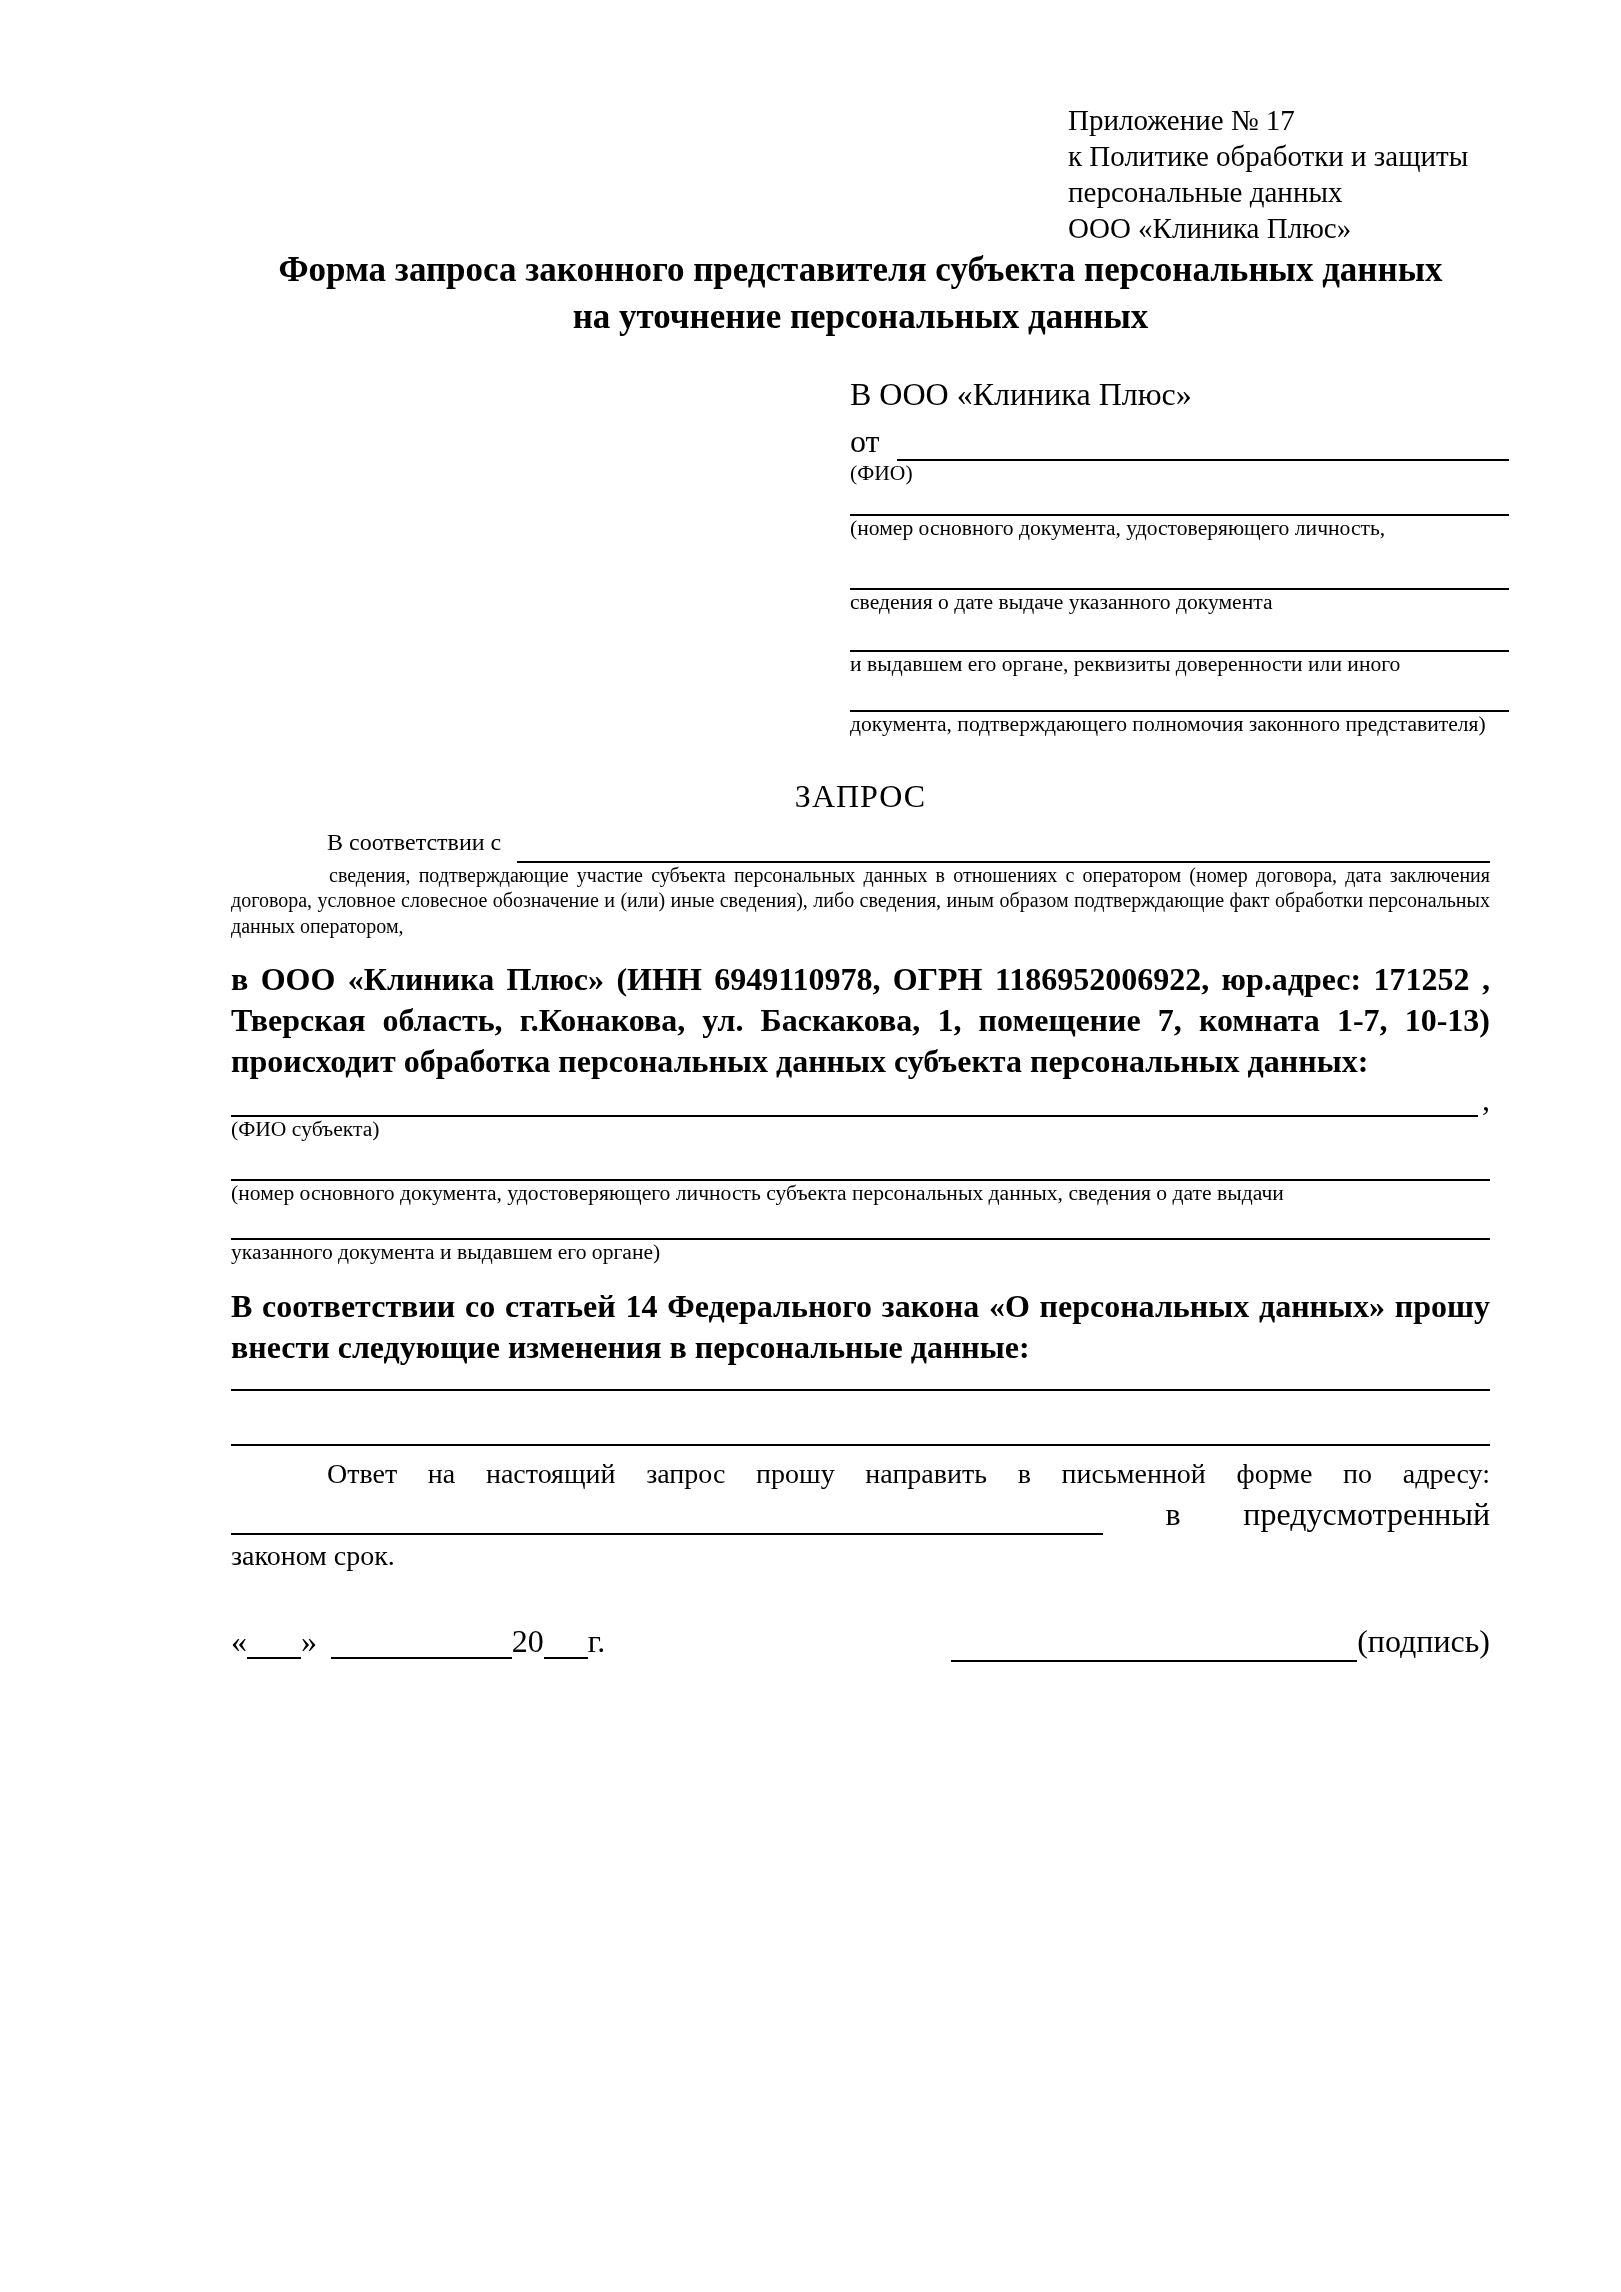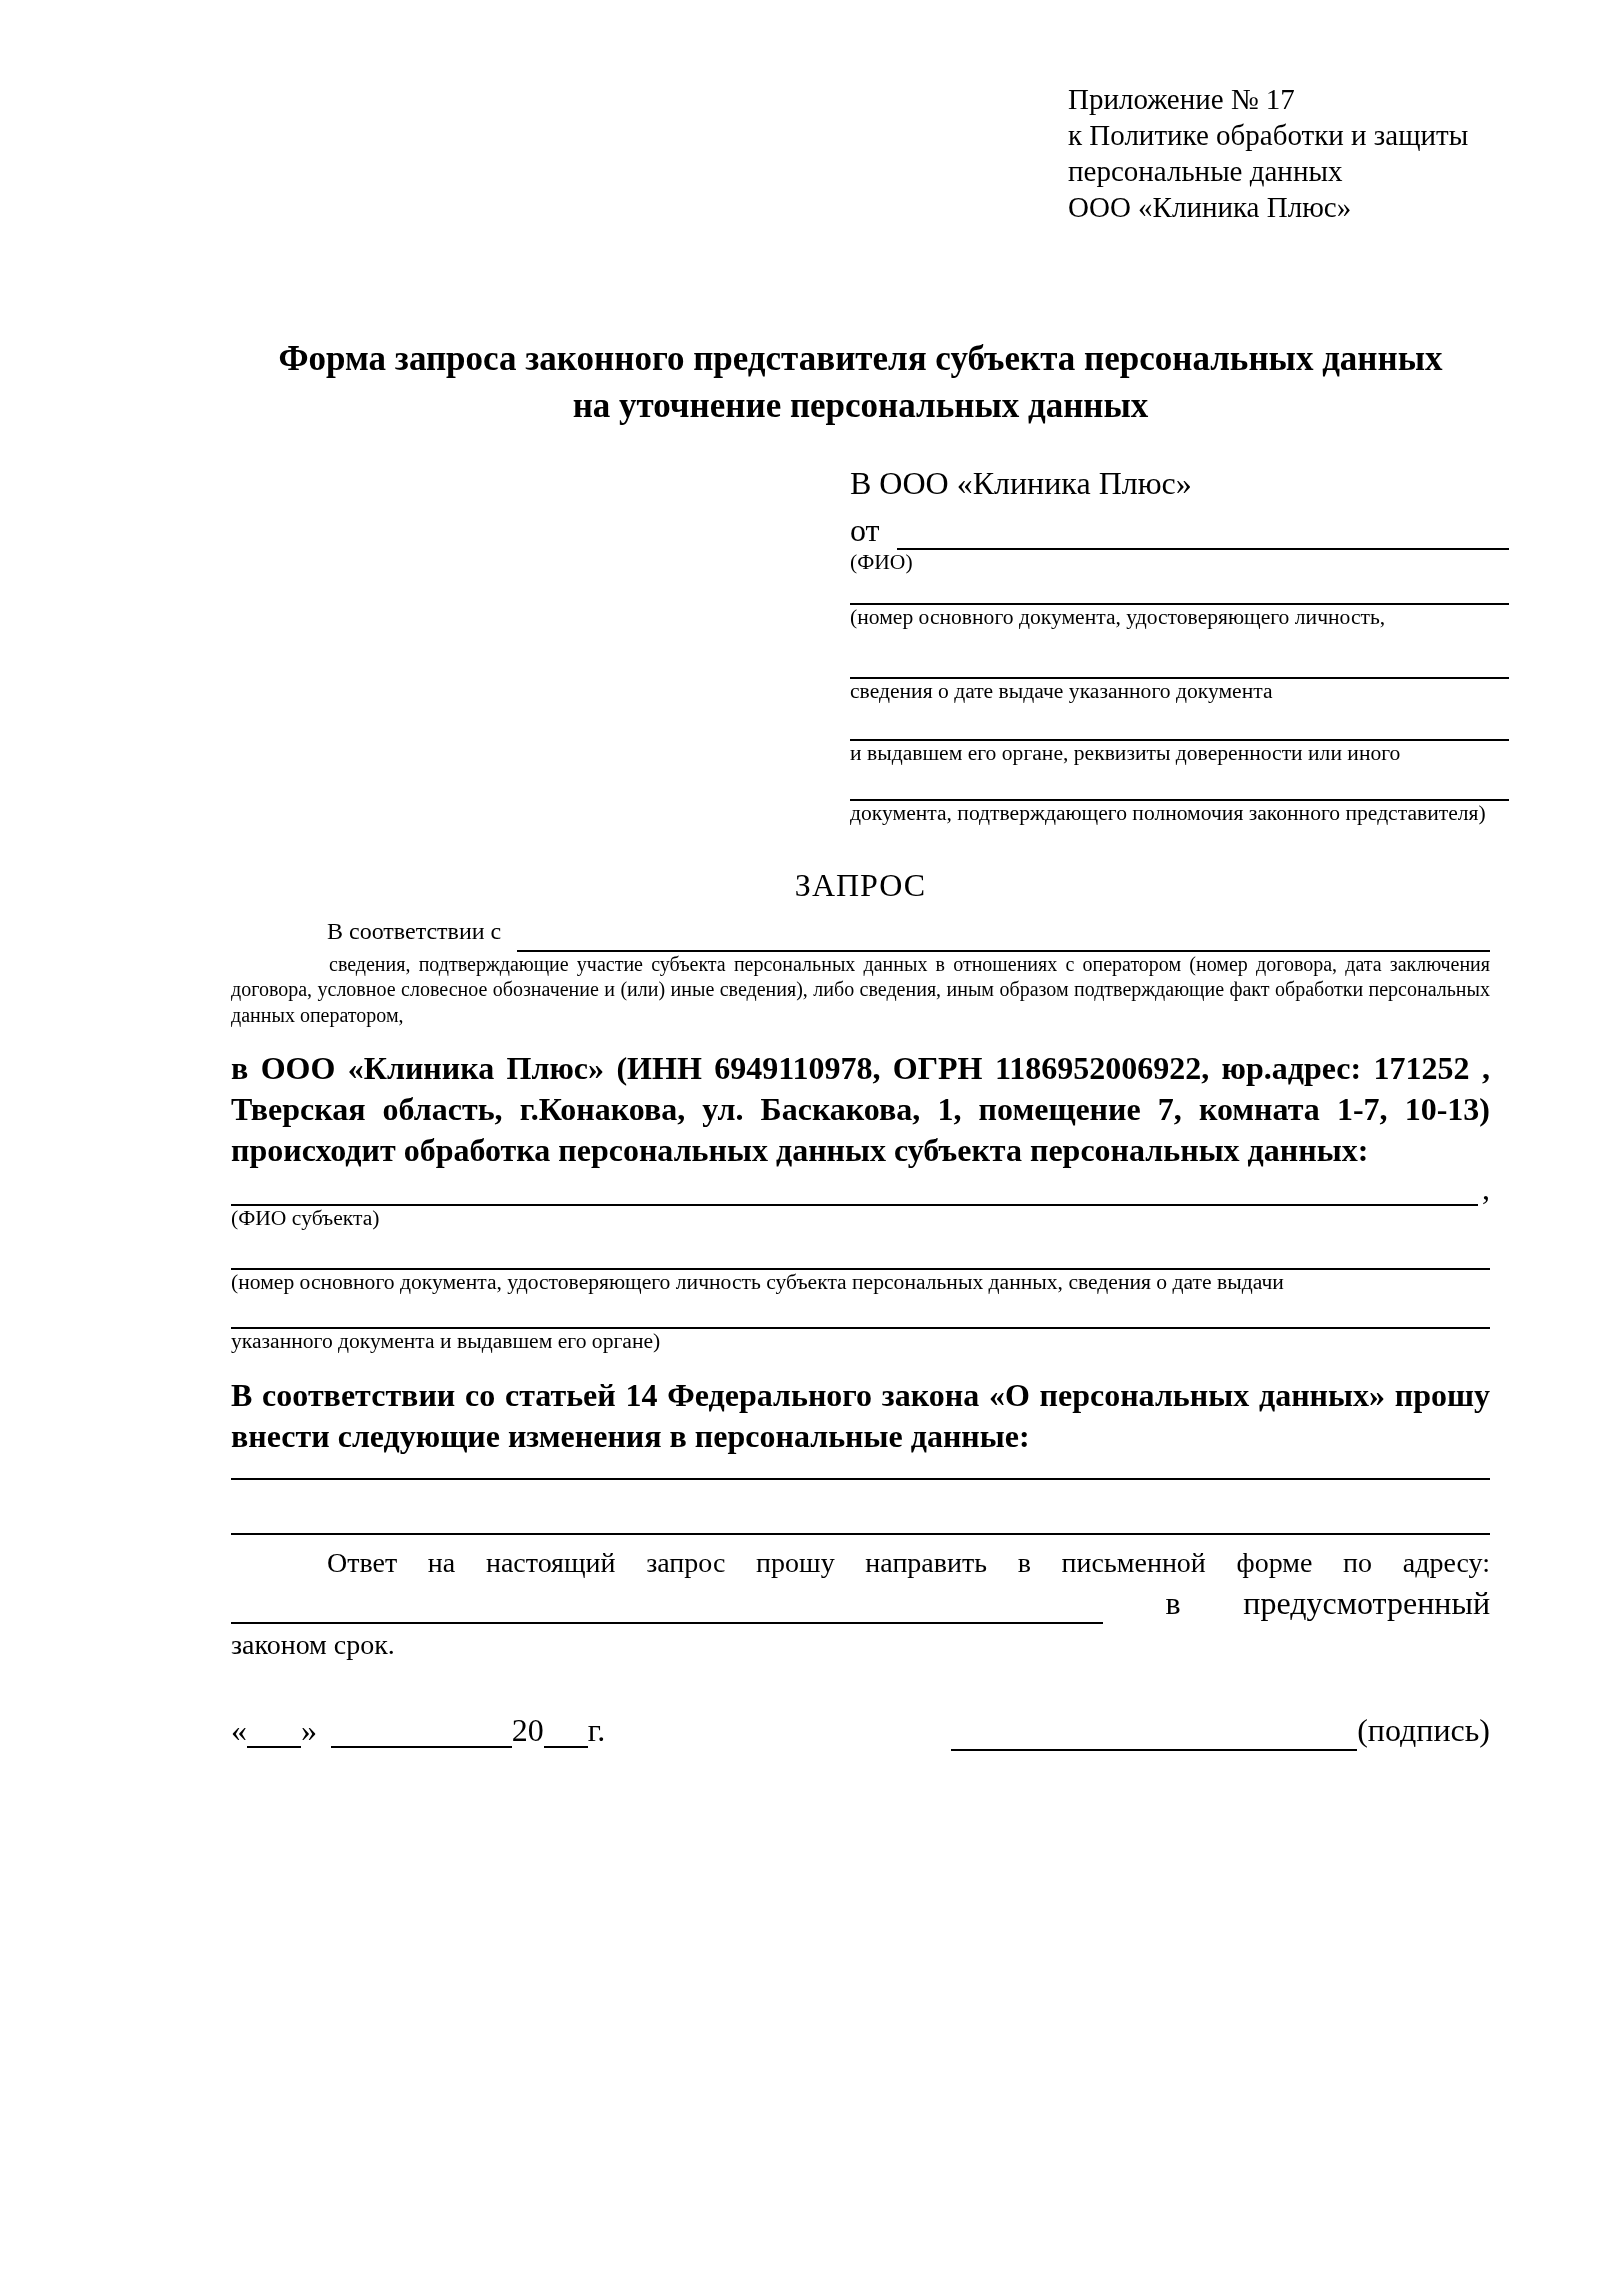--- a/index.html
+++ b/index.html
@@ -9,29 +9,28 @@
     background: #ffffff;
     color: #000000;
     font-family: "Liberation Serif", "DejaVu Serif", serif;
     overflow: hidden;
   }
   .page { width: 1621px; height: 2293px; position: relative; }
   .content { padding: 0 131px 0 231px; }
 
   
   .header-block {
-    padding-top: 81px;
+    padding-top: 102px;
     margin-left: 837px;       
     font-size: 29px;
     line-height: 36px;
   }
 
   
   .doc-title {
-    margin-top: 110px;
     text-align: center;
     font-weight: bold;
     font-size: 35px;
     line-height: 47px;
   }
 
   
   .addressee {
     margin-top: 35px;
     margin-left: 619px;       

